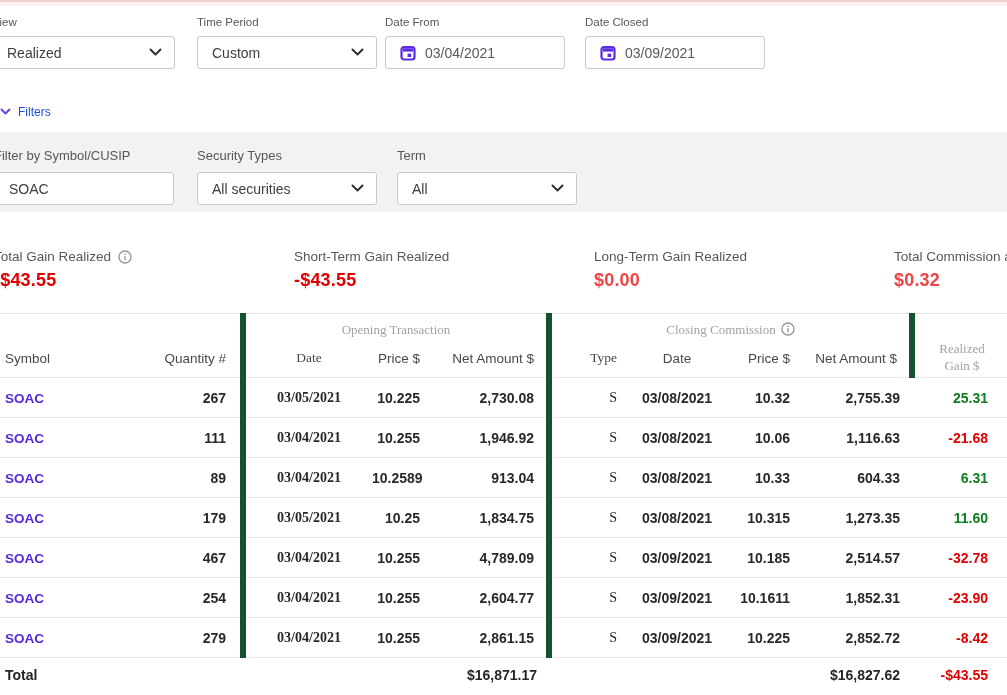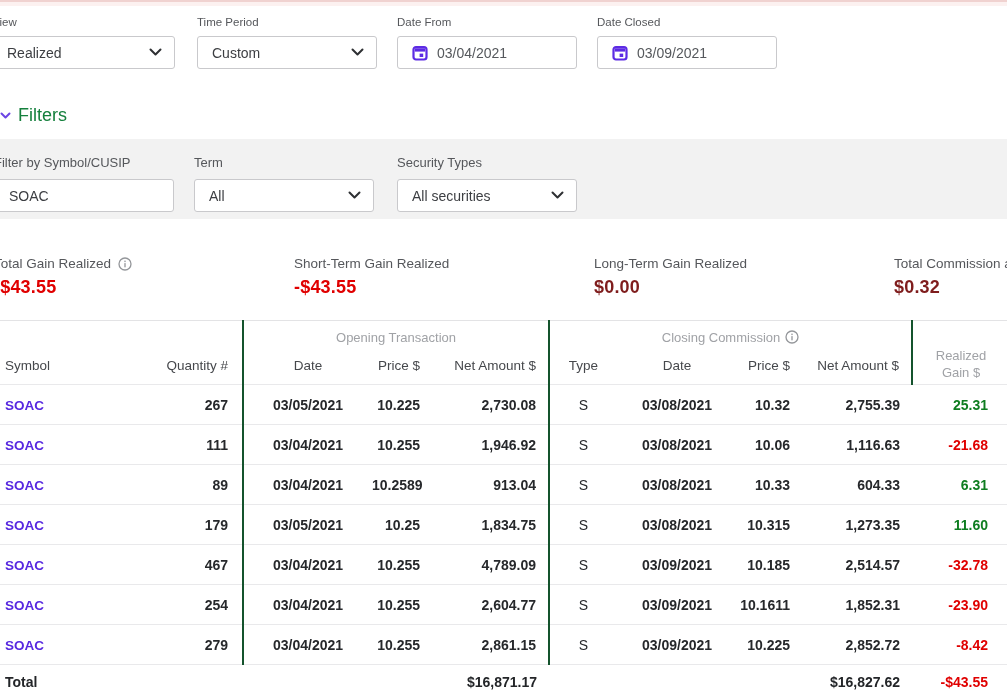--- a/index.html
+++ b/index.html
@@ -17,53 +17,53 @@
   .fbox { height:33px; background:#fff; border:1px solid #c9c9cc; border-radius:3px;
     display:flex; align-items:center; padding:0 12px 0 14px; font-size:14px; color:#3c3e42;
     cursor:pointer; position:relative; }
   .fbox .val { flex:1 1 auto; white-space:nowrap; overflow:hidden; }
   .chev { flex:none; margin-left:8px; display:flex; }
   .datebox { color:#55585c; }
   .cal { flex:none; margin-right:9px; display:flex; }
 
   
   .filters-toggle { margin-top:36px; margin-left:8px; display:flex; align-items:center;
-    color:#15803d; font-size:18px; cursor:pointer; width:max-content; }
+    color:#1d4ed8; font-size:12px; cursor:pointer; width:max-content; }
   .filters-toggle .fchev { display:flex; margin-right:7px; }
 
   
   .panel { margin-top:13px; background:#f2f2f2; height:80px; padding-top:16px; display:flex; }
 
   
   .stats { display:flex; margin-top:37px; }
   .stat { flex:none; width:300px; }
   .stat:first-child { margin-left:2px; }
   .stat-label { font-size:13.5px; color:#55575b; display:flex; align-items:center; white-space:nowrap; }
   .stat-label .info { margin-left:7px; display:flex; cursor:pointer; }
-  .stat-value { margin-top:6px; font-size:18px; font-weight:700; color:#7f1d1d; letter-spacing:.2px; }
+  .stat-value { margin-top:6px; font-size:18px; font-weight:700; color:#ef4444; letter-spacing:.2px; }
   .stat-value.neg { color:#e00000; }
 
   
   table { margin-top:22px; width:1023px; table-layout:fixed; border-collapse:collapse;
     border-top:1px solid #e3e3e5; }
   th, td { font-weight:400; white-space:nowrap; overflow:hidden; }
   thead .grow th { height:26px; vertical-align:bottom; font-size:13px; color:#a0a2a6;
     text-align:center; font-weight:400; padding-bottom:2px; }
   thead .crow th { height:38px; vertical-align:middle; font-size:13.5px; color:#46484c;
     font-weight:400; }
-  .bl { border-left:2px solid #14532d; }
+  .bl { border-left:6px solid #14532d;font-family:Liberation Serif, serif; }
   tbody tr { border-top:1px solid #e9e9eb; }
   tbody td { height:40px; font-size:14px; font-weight:700; color:#26282b; }
   td.rt, th.rt { text-align:right; }
   td.ct, th.ct { text-align:center; }
   .c-sym { padding-left:13px; text-align:left; }
   .c-qty { padding-right:14px; }
   .c-oprice { padding-right:12px; }
   .c-onet { padding-right:12px; }
-  .c-type { padding-left:0; text-align:center; font-weight:400; }
+  .c-type { padding-left:0; text-align:right; font-weight:400; }
   .c-cprice { padding-right:10px; }
   .c-cnet { padding-right:12px; }
   .c-gain { padding-right:27px; }
   th.h-gain { text-align:center; padding:6px 20px 0 14px; white-space:normal; line-height:1.35; }
   .ginfo { display:inline-flex; vertical-align:-2px; margin-left:5px; cursor:pointer; }
   a.symlink { color:#5627e0; font-weight:700; font-size:13.5px; text-decoration:none; cursor:pointer; }
   td.pos { color:#0e7d20; }
   td.neg { color:#e00000; }
   tfoot tr { border-top:1px solid #e9e9eb; }
   tfoot td { height:35px; font-size:14px; font-weight:700; color:#232528; vertical-align:middle; }
@@ -113,21 +113,21 @@
       <span class="flabel">Time Period</span>
       <div class="fbox">
         <span class="val">Custom</span>
         <span class="chev">
             <svg width="13" height="9">
               <use href="#i-chev"></use>
             </svg>
           </span>
       </div>
     </div>
-    <div class="fgroup" style="width:180px;margin-left:20px">
+    <div class="fgroup" style="width:180px;margin-left:8px">
       <span class="flabel">Date From</span>
       <div class="fbox datebox">
         <span class="cal">
             <svg width="16" height="16">
               <use href="#i-cal"></use>
             </svg>
           </span>
         <span class="val">03/04/2021</span>
       </div>
     </div>
@@ -153,35 +153,35 @@
     <span>Filters</span>
   </div>
 
   <div class="panel">
     <div class="fgroup" style="width:180px;margin-left:2px">
       <span class="flabel" style="font-size:13px;margin-bottom:9px">Filter by Symbol/CUSIP</span>
       <div class="fbox">
         <span class="val">SOAC</span>
       </div>
     </div>
-    <div class="fgroup" style="width:180px;margin-left:20px">
-      <span class="flabel" style="font-size:13px;margin-bottom:9px">Term</span>
-      <div class="fbox">
-        <span class="val">All</span>
+    <div class="fgroup" style="width:180px;margin-left:23px">
+      <span class="flabel" style="font-size:13px;margin-bottom:9px">Security Types</span>
+      <div class="fbox">
+        <span class="val">All securities</span>
         <span class="chev">
             <svg width="13" height="9">
               <use href="#i-chev"></use>
             </svg>
           </span>
       </div>
     </div>
-    <div class="fgroup" style="width:180px;margin-left:23px">
-      <span class="flabel" style="font-size:13px;margin-bottom:9px">Security Types</span>
-      <div class="fbox">
-        <span class="val">All securities</span>
+    <div class="fgroup" style="width:180px;margin-left:20px">
+      <span class="flabel" style="font-size:13px;margin-bottom:9px">Term</span>
+      <div class="fbox">
+        <span class="val">All</span>
         <span class="chev">
             <svg width="13" height="9">
               <use href="#i-chev"></use>
             </svg>
           </span>
       </div>
     </div>
   </div>
 
   <div class="stats">

